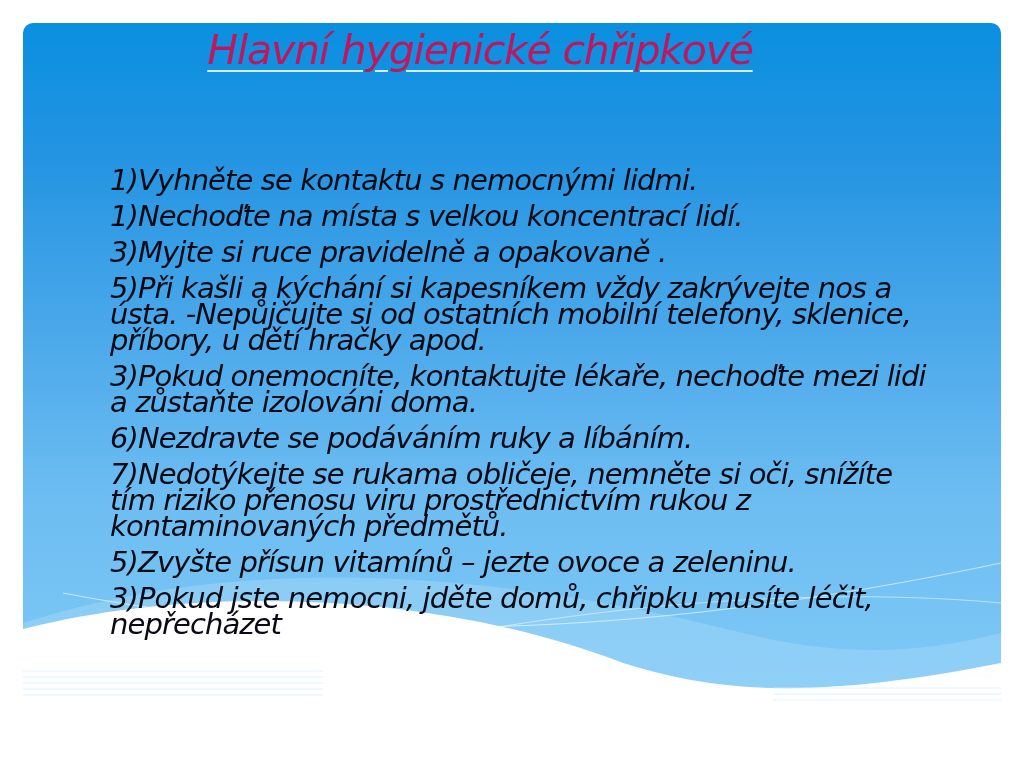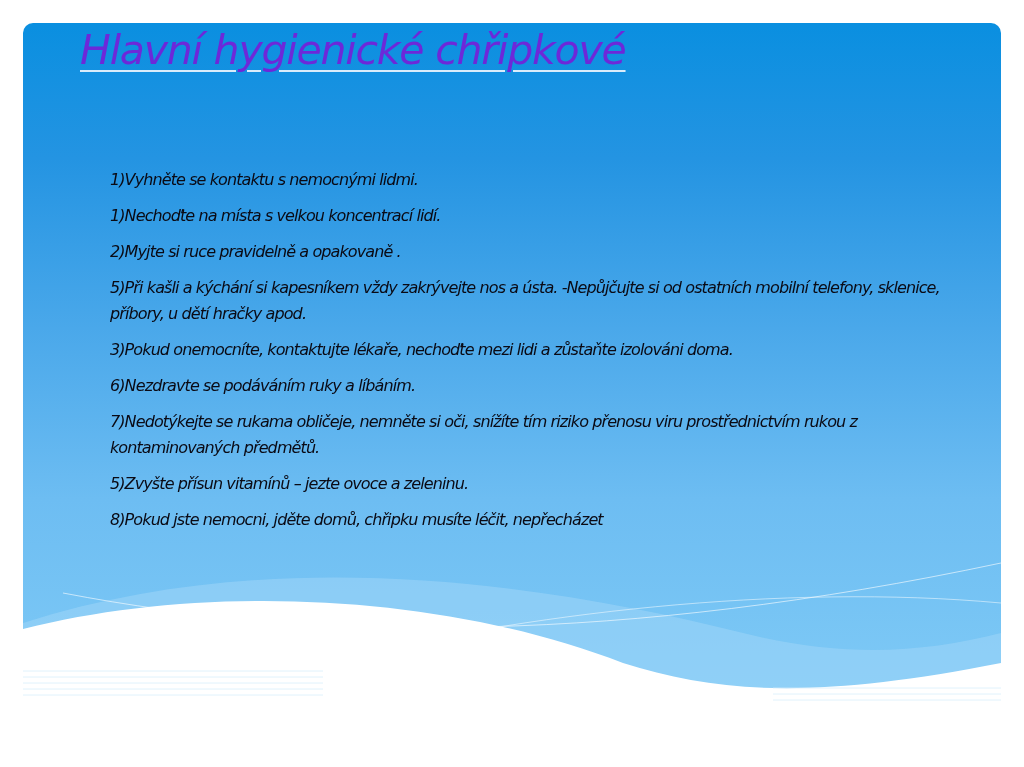--- a/index.html
+++ b/index.html
@@ -15,41 +15,42 @@
     }
     .panel {
       position: absolute; left: 23px; top: 23px; width: 978px; height: 680px;
       border-radius: 10px 10px 0 0;
       overflow: hidden;
       background: linear-gradient(to bottom, #0a8fe0 0%, #2494e2 20%, #4aa8ea 45%, #6dbdf2 70%, #7fcaf6 100%);
     }
     .panel svg.wave { position: absolute; left: 0; top: 0; }
     .title {
       position: absolute; left: 80px; top: 22px; width: 800px;
-      color: #6d28d9;
+      text-align: center;
+      color: #be185d;
       font-family: "DejaVu Sans", sans-serif;
       font-style: italic;
       font-size: 41px;
       line-height: 56px;
       letter-spacing: -1.2px;
     }
     .title span {
       display: inline;
       text-decoration: underline;
       text-decoration-thickness: 2px;
       text-underline-offset: 6px;
       text-decoration-color: #d9ecfb;
     }
     .body-list {
       position: absolute; left: 110px; top: 167px; width: 830px;
       margin: 0; padding: 0; list-style: none;
       color: #0a0a14;
       font-family: "DejaVu Sans", sans-serif;
       font-style: italic;
-      font-size: 16px;
+      font-size: 29px;
       line-height: 26px;
       letter-spacing: -0.9px;
     }
     .body-list li { margin: 0 0 10px 0; padding: 0; }
   </style>
 </head>
 <body>
 
 <div class="slide">
   <div class="panel">
@@ -75,21 +76,21 @@
     </svg>
   </div>
 
   <div class="title">
     <span>Hlavní hygienické chřipkové</span><br>
   </div>
 
   <ul class="body-list">
     <li>1)Vyhněte se kontaktu s nemocnými lidmi.</li>
     <li>1)Nechoďte na místa s velkou koncentrací lidí.</li>
-    <li>2)Myjte si ruce pravidelně a opakovaně .</li>
+    <li>3)Myjte si ruce pravidelně a opakovaně .</li>
     <li>5)Při kašli a kýchání si kapesníkem vždy zakrývejte nos a ústa. -Nepůjčujte si od ostatních mobilní telefony, sklenice, příbory, u dětí hračky apod.</li>
     <li>3)Pokud onemocníte, kontaktujte lékaře, nechoďte mezi lidi a zůstaňte izolováni doma.</li>
     <li>6)Nezdravte se podáváním ruky a líbáním.</li>
     <li>7)Nedotýkejte se rukama obličeje, nemněte si oči, snížíte tím riziko přenosu viru prostřednictvím rukou z kontaminovaných předmětů.</li>
     <li>5)Zvyšte přísun vitamínů – jezte ovoce a zeleninu.</li>
-    <li>8)Pokud jste nemocni, jděte domů, chřipku musíte léčit, nepřecházet</li>
+    <li>3)Pokud jste nemocni, jděte domů, chřipku musíte léčit, nepřecházet</li>
   </ul>
 </div>
 
 </body></html>

